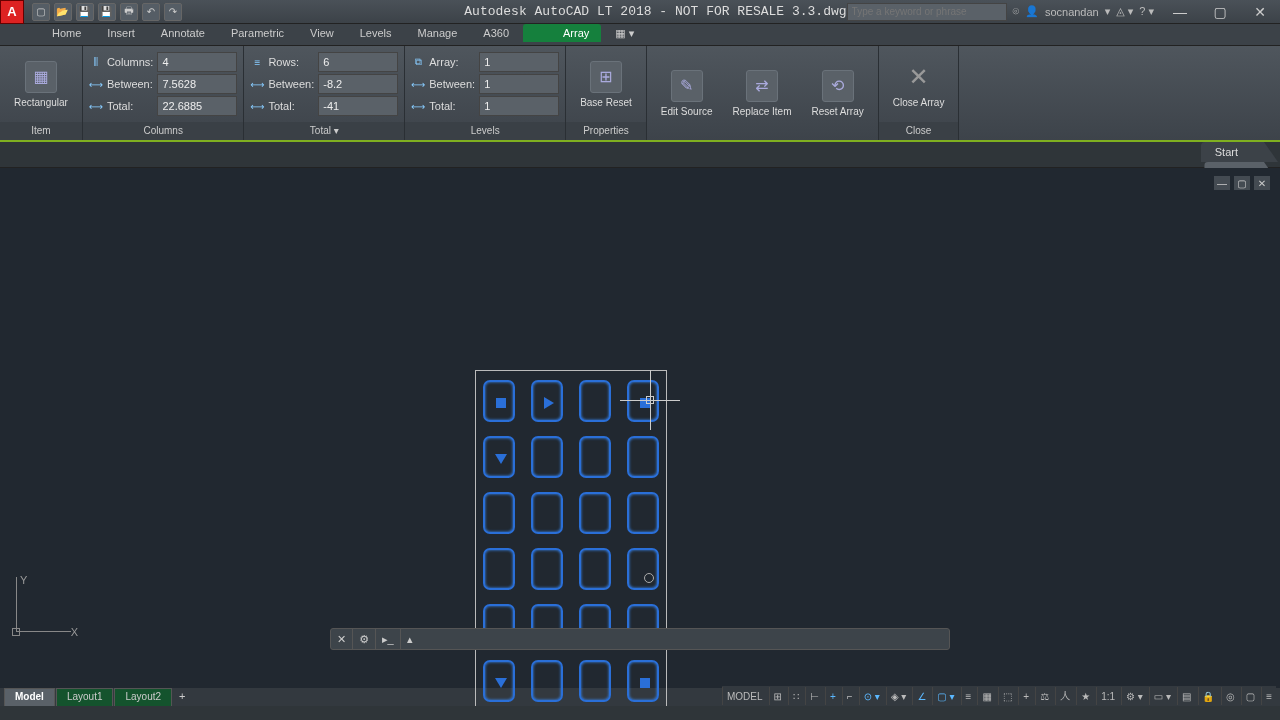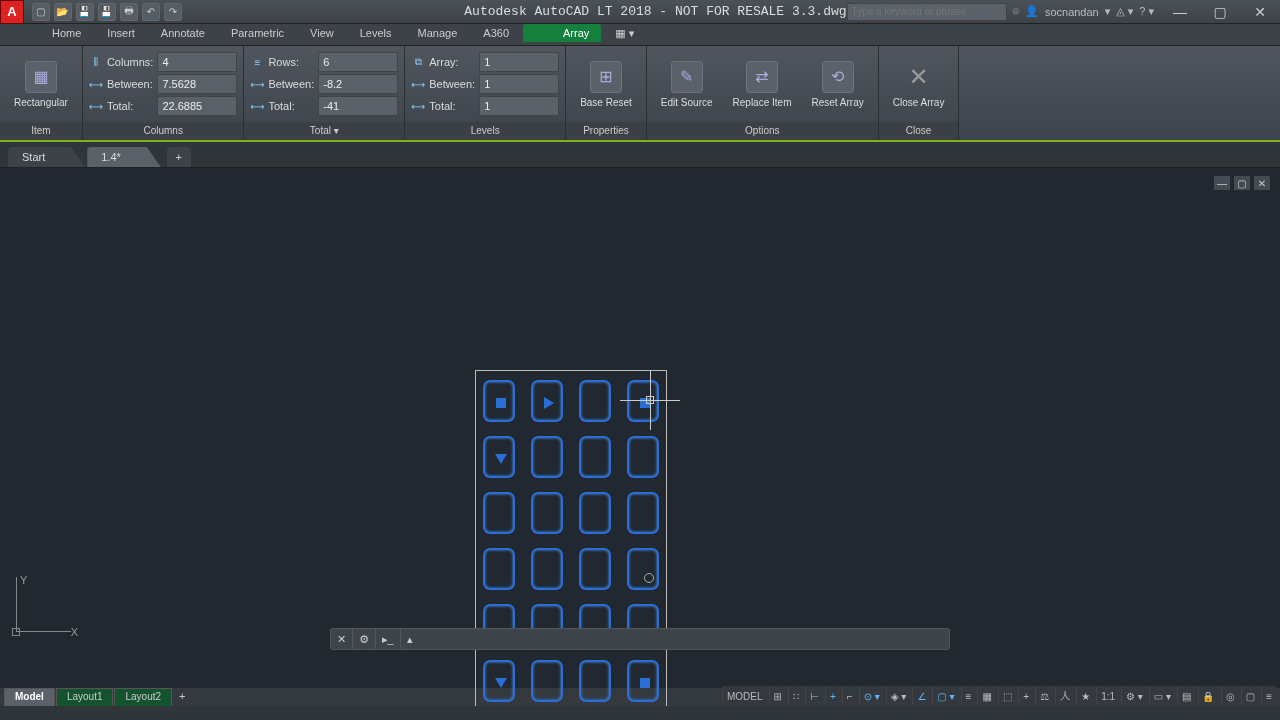--- a/index.html
+++ b/index.html
@@ -28,21 +28,21 @@
 .panel-body { flex: 1; display: flex; align-items: center; padding: 4px 6px; gap: 4px; }
 .panel-title { height: 18px; background: #3a4046; text-align: center; color: #ccc; font-size: 10px; line-height: 18px; }
 .big-btn { display: flex; flex-direction: column; align-items: center; justify-content: center; padding: 4px 8px; color: #ddd; font-size: 10px; gap: 4px; min-width: 60px; }
 .big-btn .icon-box { width: 32px; height: 32px; background: #5a6168; border: 1px solid #6a727a; border-radius: 3px; display: flex; align-items: center; justify-content: center; font-size: 16px; color: #aad; }
 .param-grid { display: grid; grid-template-columns: auto auto 80px; gap: 2px 4px; align-items: center; }
 .param-label { color: #ddd; font-size: 11px; }
 .param-icon { width: 14px; height: 14px; display: flex; align-items: center; justify-content: center; color: #8cf; font-size: 10px; }
 .param-input { height: 20px; background: #5a6168; border: 1px solid #444; color: #eee; padding: 0 4px; font-size: 11px; width: 80px; }
 
 
-.file-tabs { height: 26px; background: #2f3539; display: flex; align-items: flex-end; padding-left: 8px; gap: 0; border-bottom: 1px solid #222; }
+.file-tabs { height: 26px; background: #2f3539; display: flex; align-items: flex-end; padding-left: 8px; gap: 0; border-bottom: 1px solid #222; flex-direction: column; }
 .file-tab { padding: 4px 40px 4px 14px; background: #3c4248; color: #ddd; font-size: 11px; border-radius: 4px 4px 0 0; margin-right: 2px; position: relative; clip-path: polygon(0 0, calc(100% - 14px) 0, 100% 100%, 0 100%); }
 .file-tab.active { background: #5a6168; }
 .file-tab-add { width: 24px; height: 20px; background: #3c4248; border-radius: 4px 4px 0 0; display: flex; align-items: center; justify-content: center; color: #ccc; margin-left: 4px; }
 
 
 .canvas { position: absolute; top: 168px; left: 0; right: 0; bottom: 32px; background: #212830; }
 .vp-controls { position: absolute; top: 8px; right: 10px; display: flex; gap: 4px; }
 .vp-btn { width: 16px; height: 14px; background: #444b52; color: #ccc; display: flex; align-items: center; justify-content: center; font-size: 10px; }
 .ucs { position: absolute; left: 10px; bottom: 42px; width: 70px; height: 70px; }
 .ucs-y { position: absolute; left: 6px; bottom: 14px; width: 1px; height: 55px; background: #888; }
@@ -204,21 +204,20 @@
       </div>
       <div class="big-btn">
         <div class="icon-box">⇄</div>
         <span>Replace Item</span>
       </div>
       <div class="big-btn">
         <div class="icon-box">⟲</div>
         <span>Reset Array</span>
       </div>
     </div>
-    <div class="panel-title">Options</div>
   </div>
 
   <div class="panel">
     <div class="panel-body">
       <div class="big-btn">
         <div class="icon-box" style="background:none;border:none;font-size:24px;color:#999">✕</div>
         <span>Close Array</span>
       </div>
     </div>
     <div class="panel-title">Close</div>

